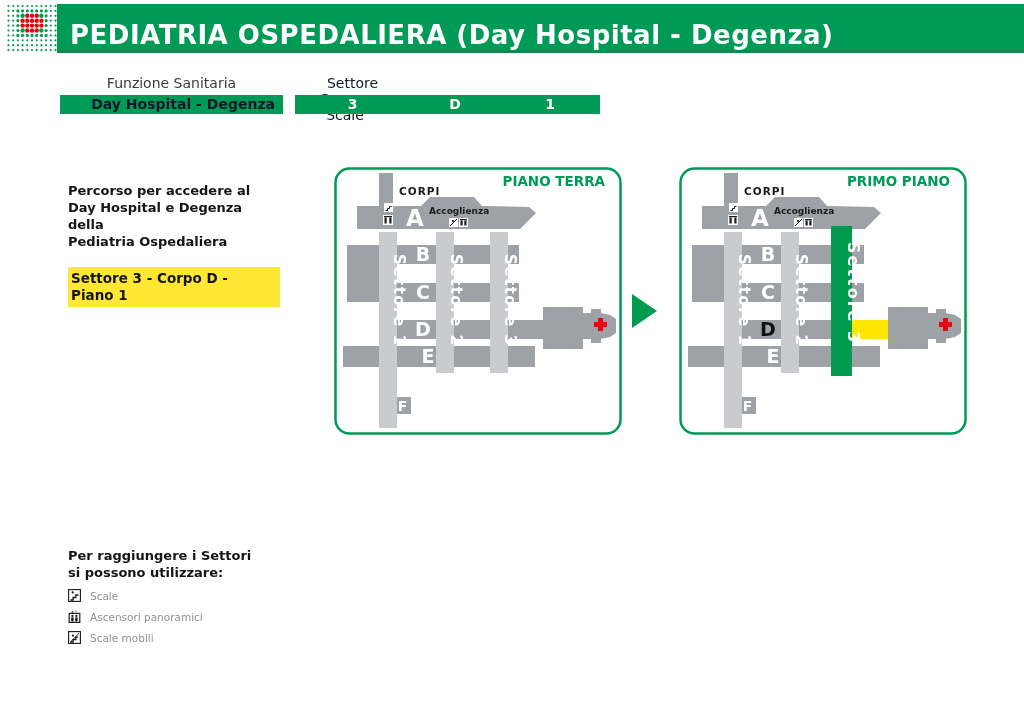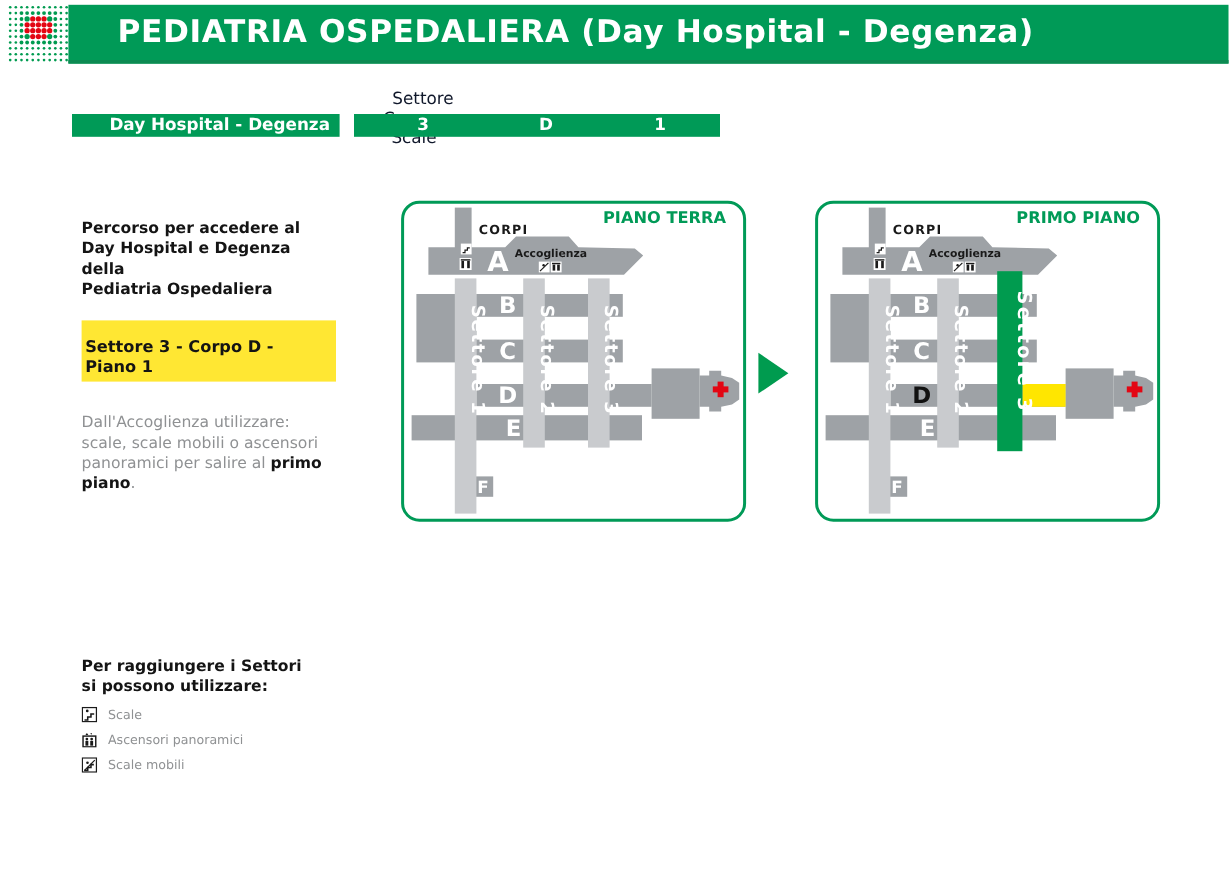--- a/index.html
+++ b/index.html
@@ -1,42 +1,42 @@
 <!DOCTYPE html>
 <html style="--green: #009A57; --mapgreen: #009B4F;"><head>
 <meta charset="utf-8">
 <style>
   html,body{margin:0;padding:0;background:#fff;}
   #page{position:relative;width:1024px;height:724px;background:#fff;overflow:hidden;
         font-family:"DejaVu Sans","Liberation Sans",sans-serif;}
   
   #logo{position:absolute;left:4px;top:2px;width:56px;height:54px;}
   #titlebar{position:absolute;left:57px;top:4px;right:0;height:46px;background:var(--green);
-            border-bottom:3px solid #0c8a52;display:flex;align-items:center;padding-left:41px;}
+            border-bottom:3px solid #0c8a52;display:flex;align-items:flex-end;padding-left:13px;}
   #titlebar h1{margin:0;font-size:26px;font-weight:bold;color:#fff;letter-spacing:.5px;white-space:nowrap;}
   
   .fs-header{position:absolute;left:60px;top:75px;width:223px;text-align:center;
              font-size:14px;color:#3c3c3c;}
   .fs-value{position:absolute;left:60px;top:95px;width:223px;height:19px;line-height:19px;
-            background:var(--green);color:#ffffff;font-weight:bold;font-size:14px;text-align:right;
+            background:var(--green);color:#0f172a;font-weight:bold;font-size:14px;text-align:right;
             box-sizing:border-box;padding-right:8px;}
   .cols{position:absolute;left:295px;width:305px;display:flex;}
   .cols span{display:block;text-align:center;}
   .cols span:nth-child(1){width:115px;}
   .cols span:nth-child(2){width:90px;}
   .cols span:nth-child(3){width:100px;}
   #col-headers{top:75px;font-size:14px;color:#0f172a;flex-direction:column;}
   #col-values{top:95px;height:19px;line-height:19px;background:var(--green);
               color:#fff;font-weight:bold;font-size:14px;}
   
   #instr{position:absolute;left:68px;top:182px;width:212px;font-size:13px;line-height:17px;}
   #instr p{margin:0;white-space:pre-line;}
   #intro{font-weight:bold;color:#141414;}
   #route-hl{display:inline-block;margin-top:17px;background:#FFE733;color:#141414;
-            font-weight:bold;font-size:13.5px;padding:14px 7px 3px 3px;}
+            font-weight:bold;font-size:13.5px;padding:3px 7px 3px 3px;}
   .body-par{margin-top:26px !important;color:#8f9193;}
   .body-par + .body-par{margin-top:11px !important;}
   .body-par .b{color:#141414;font-weight:bold;}
   
   #legend{position:absolute;left:68px;top:547px;}
   #legend-heading{margin:0;font-size:13px;line-height:17px;font-weight:bold;color:#141414;white-space:pre-line;}
   .lg-item{display:flex;align-items:flex-end;margin-top:7px;height:14px;}
   .lg-item svg{flex:0 0 13px;margin-right:9px;}
   .lg-item span{font-size:10.5px;color:#8f9193;}
   
@@ -161,42 +161,39 @@
         <circle cx="37.4" cy="48.1" r="1.1" fill="#009B50"></circle>
         <circle cx="42.1" cy="48.1" r="1.1" fill="#009B50"></circle>
         <circle cx="46.800000000000004" cy="48.1" r="1.1" fill="#009B50"></circle>
         <circle cx="51.5" cy="48.1" r="1.1" fill="#009B50"></circle>
       </svg></div>
 
   <div id="titlebar">
     <h1>PEDIATRIA OSPEDALIERA (Day Hospital - Degenza)</h1>
   </div>
 
+  <div class="fs-header">Funzione Sanitaria</div>
   <div class="fs-value">Day Hospital - Degenza</div>
 
   <div class="cols" id="col-headers">
     <span>Settore</span>
     <span>Corpo</span>
     <span>Scale</span>
   </div>
   <div class="cols" id="col-values">
     <span>3</span>
     <span>D</span>
     <span>1</span>
   </div>
 
   <div id="instr">
     <p id="intro"><span class="b">Percorso per accedere al
 Day Hospital e Degenza della
 Pediatria Ospedaliera</span></p>
     <div id="route-hl">Settore 3 - Corpo D - Piano 1</div>
-    <p id="para1" class="body-par"><span>Dall'Accoglienza utilizzare:
-scale, scale mobili o ascensori
-panoramici per salire al </span><span class="b">primo
-piano</span><span>.</span></p>
   </div>
 
   <div class="map" id="map0"><svg viewBox="0 0 290 270" width="100%" height="100%">
         <rect x="2.5" y="2.5" width="285" height="265" rx="14" fill="#fff" stroke="#009A57" stroke-width="2.5"></rect>
         <text x="272" y="20" text-anchor="end" fill="#009A57" font-size="13.5" font-weight="bold">PIANO TERRA</text>
         <rect x="46" y="7" width="14" height="34" fill="#9EA2A6"></rect>
         <polygon points="24,40 88,40 97,31 141,31 149,40 196,41 203,47 187,63 24,63" fill="#9EA2A6"></polygon>
         <rect x="14" y="79" width="50" height="57" fill="#9EA2A6"></rect>
         <rect x="64" y="79" width="122" height="19" fill="#9EA2A6"></rect>
         <rect x="64" y="117" width="122" height="19" fill="#9EA2A6"></rect>

